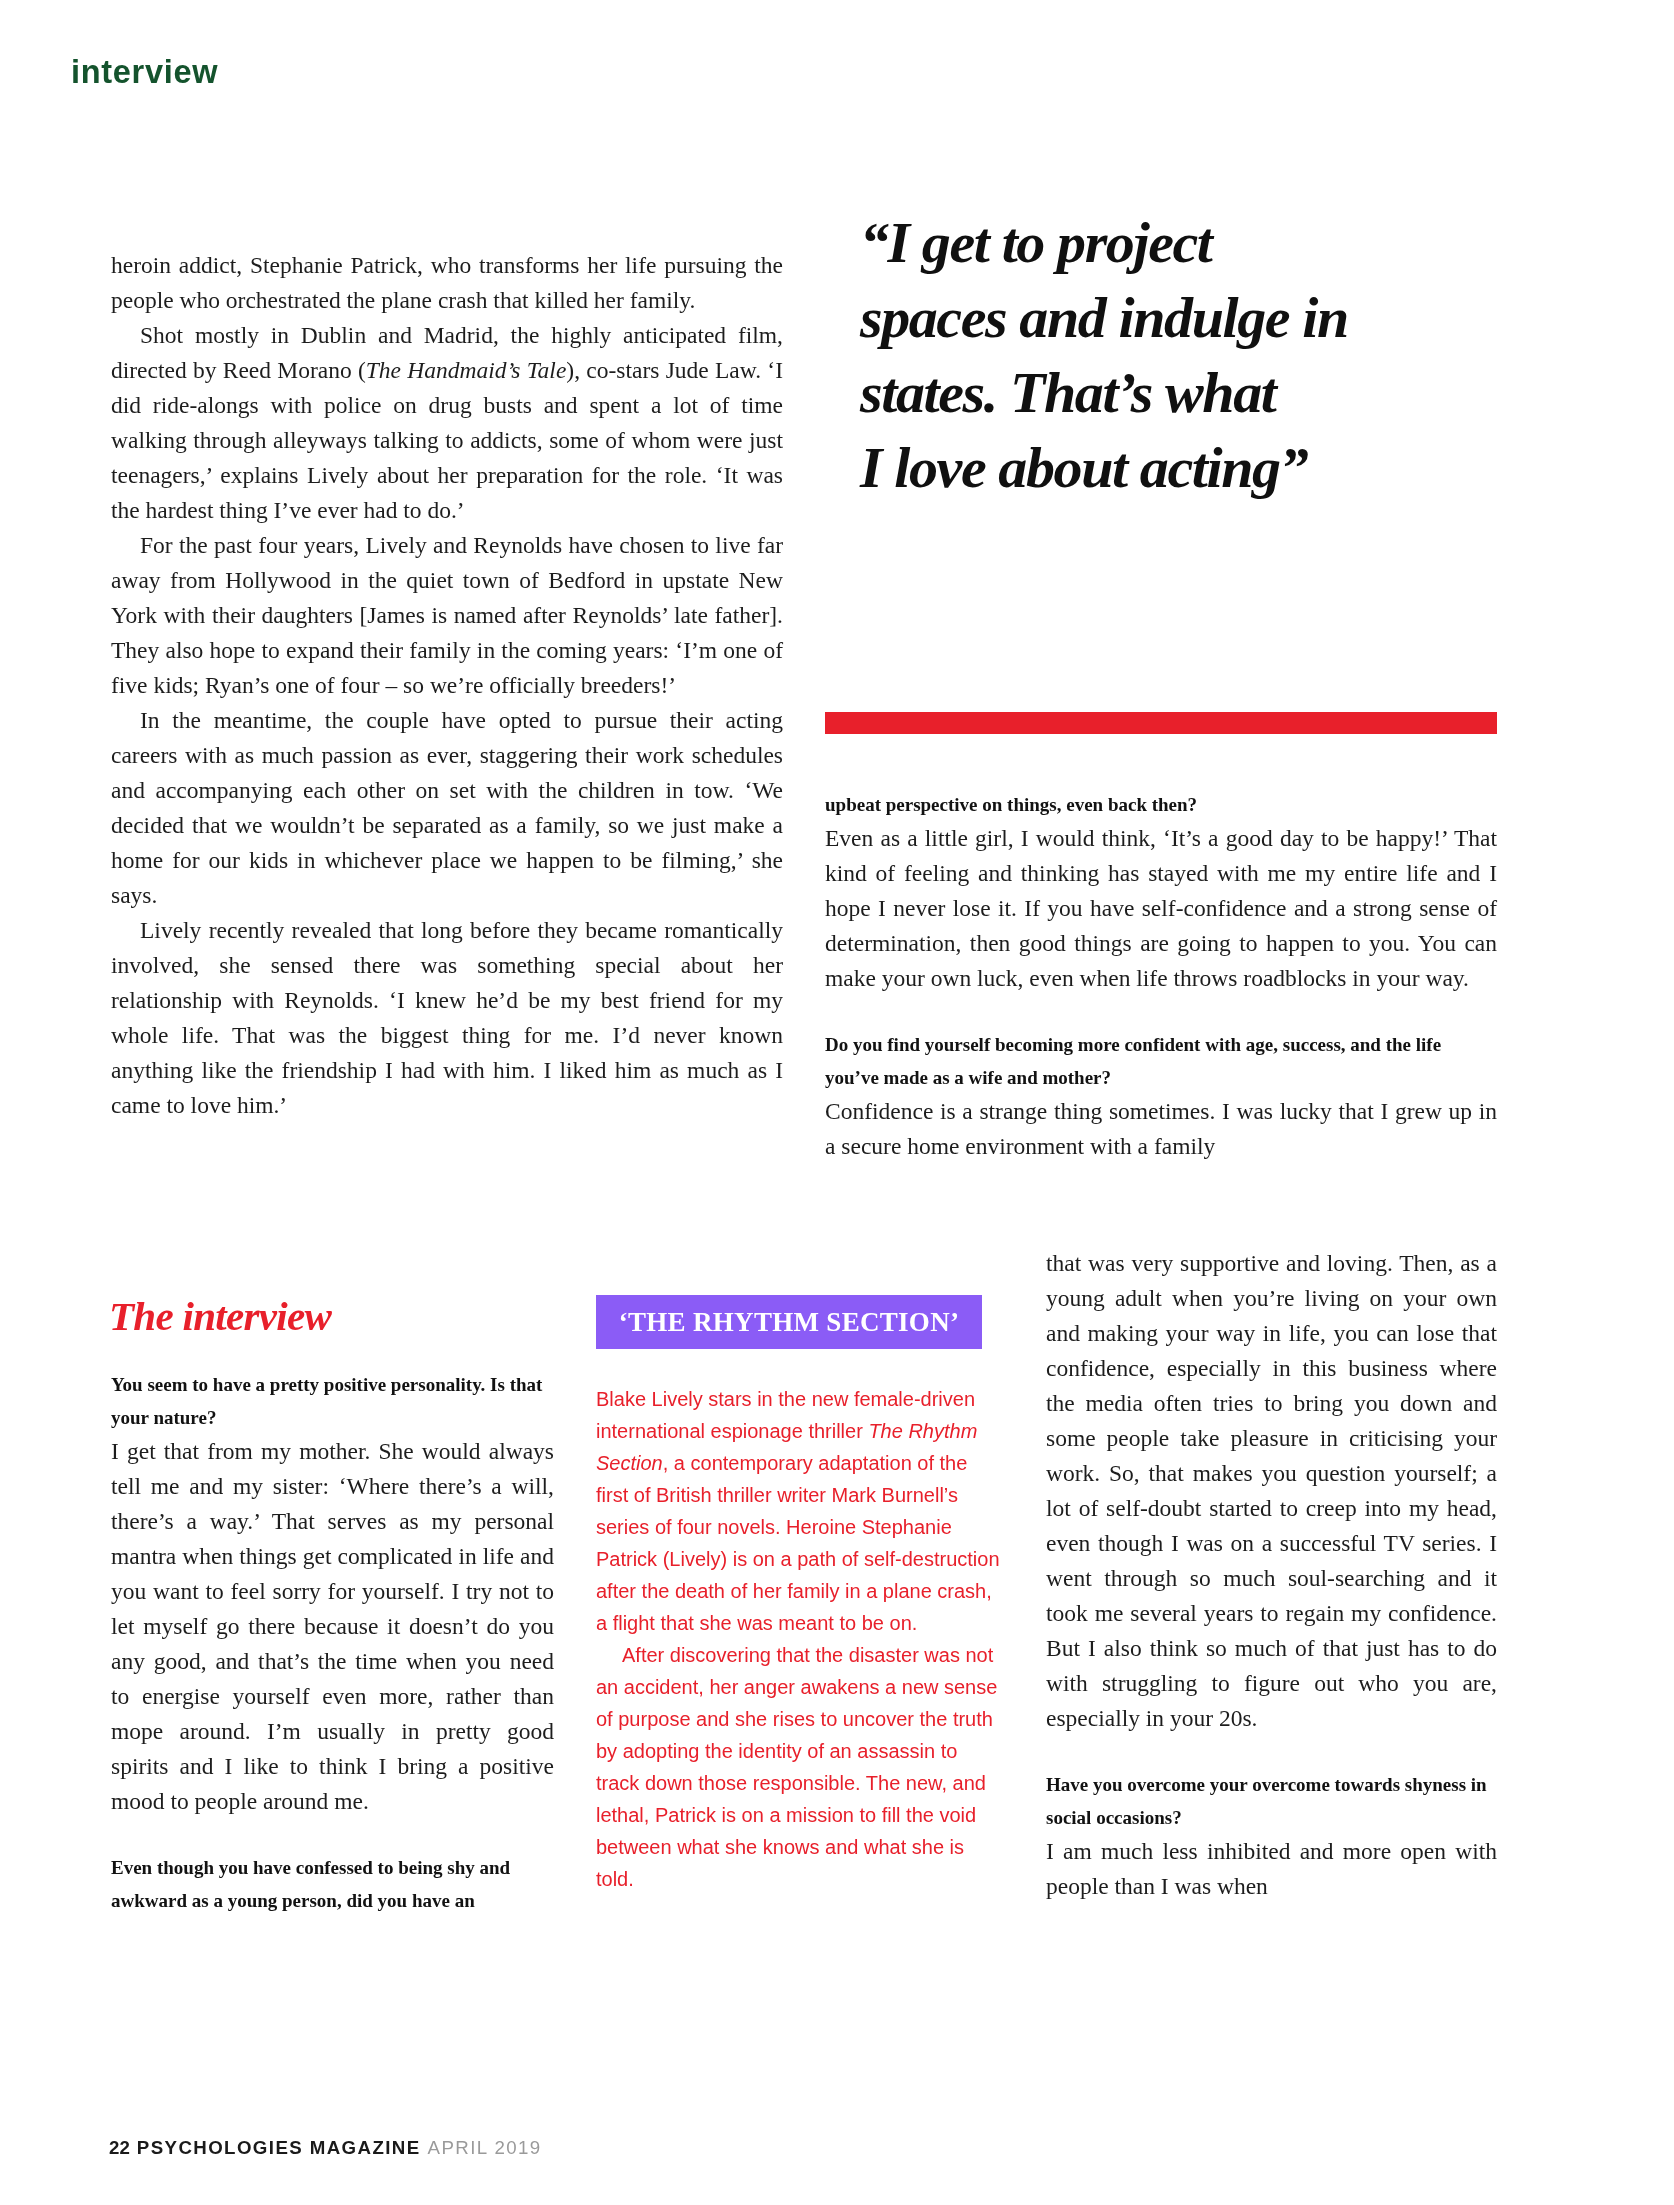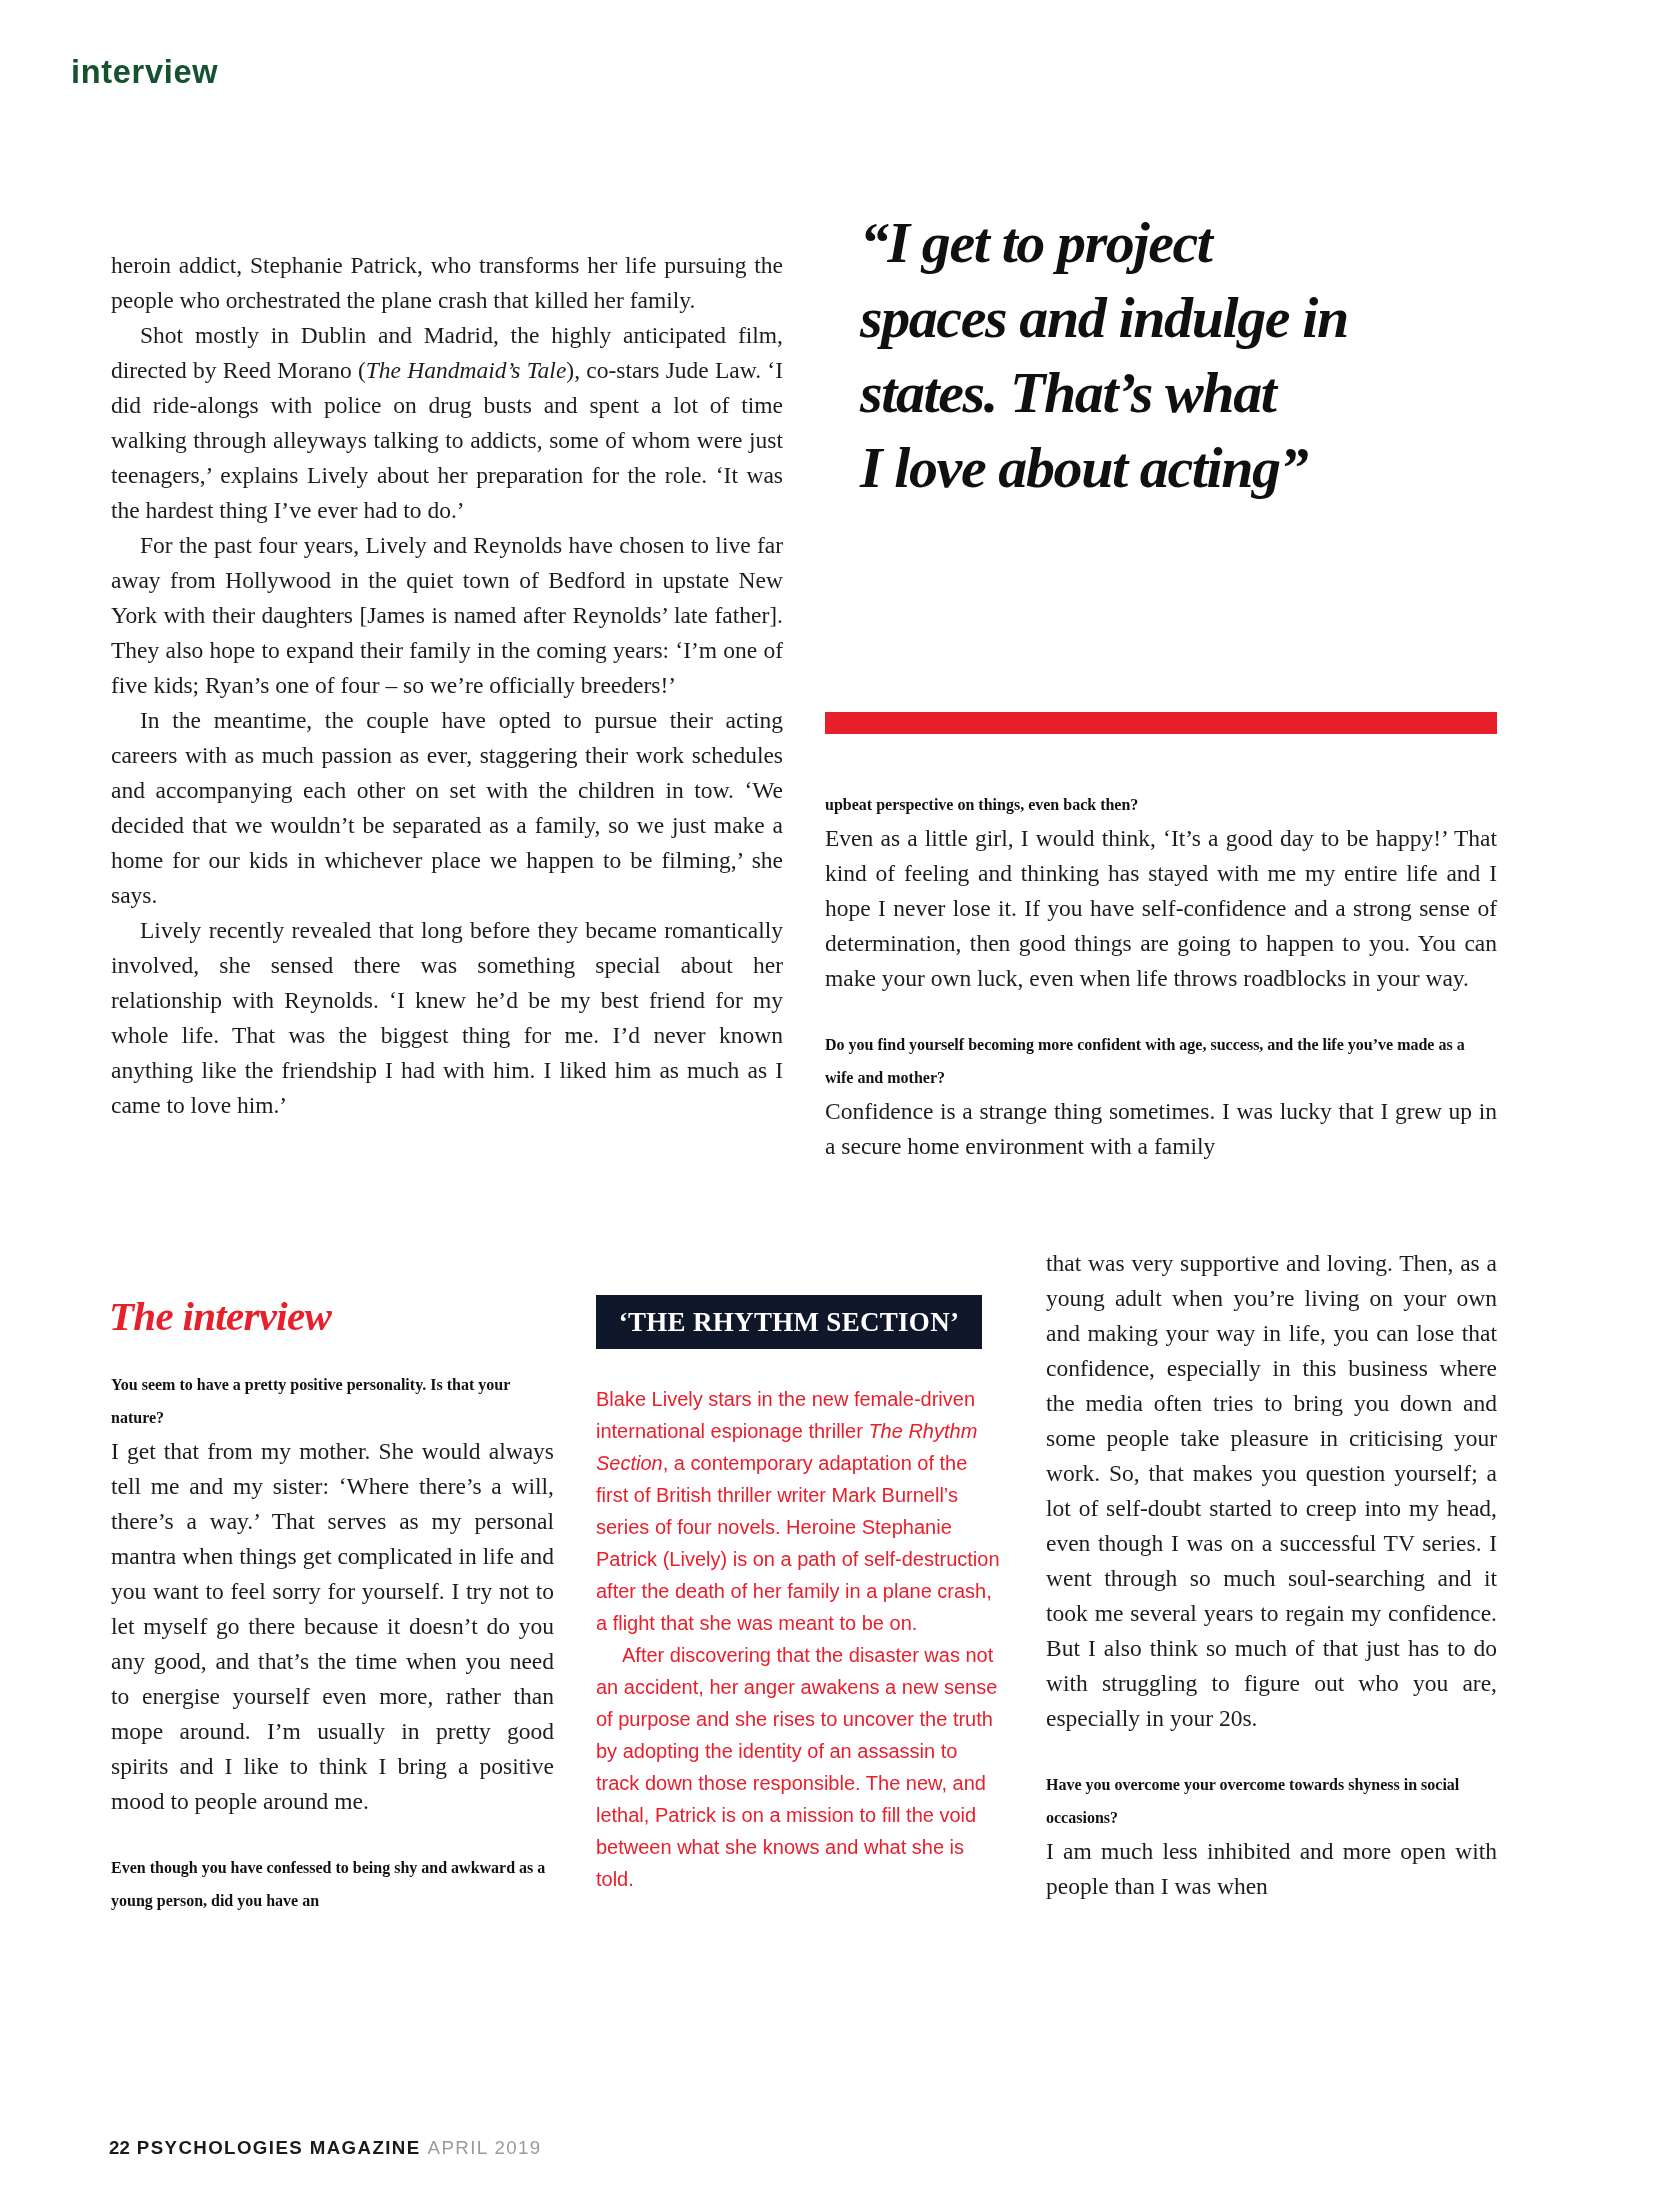--- a/index.html
+++ b/index.html
@@ -25,35 +25,35 @@
     position:absolute;left:860px;top:205px;width:681px;
     font-weight:bold;font-style:italic;font-size:58px;line-height:75px;
     color:#101010;letter-spacing:-1.4px;
   }
   .pq-line{white-space:nowrap;}
   .red-bar{
     position:absolute;left:825px;top:712px;width:672px;height:22px;
     background:#e8202b;
   }
   .question{
-    font-weight:bold;font-size:16px;line-height:33px;margin:0;color:#121212;
+    font-weight:bold;font-size:19px;line-height:33px;margin:0;color:#121212;
     text-align:left;
   }
   .spaced{margin-top:32px;}
   .col-right-wide{position:absolute;left:825px;top:788px;width:672px;}
   .col-right-narrow{position:absolute;left:1046px;top:1246px;width:451px;}
   .interview-heading{
     position:absolute;left:109px;top:1292px;
     font-weight:bold;font-style:italic;font-size:41px;color:#e8202b;
     letter-spacing:-0.7px;
   }
   .col-left-bottom{position:absolute;left:111px;top:1368px;width:443px;}
   .sidebar-header{
     position:absolute;left:596px;top:1295px;width:386px;height:54px;
-    background:#0f172a;color:#ffffff;
+    background:#8b5cf6;color:#ffffff;
     display:flex;align-items:center;justify-content:center;
     font-weight:bold;font-size:27px;letter-spacing:0.3px;
   }
   .sidebar-body{
     position:absolute;left:596px;top:1383px;width:408px;
     font-family:"Liberation Sans","DejaVu Sans",sans-serif;
     font-size:20px;line-height:32px;color:#e8202b;
   }
   .sidebar-body p{margin:0;}
   .sidebar-body p.indent{text-indent:26px;}

